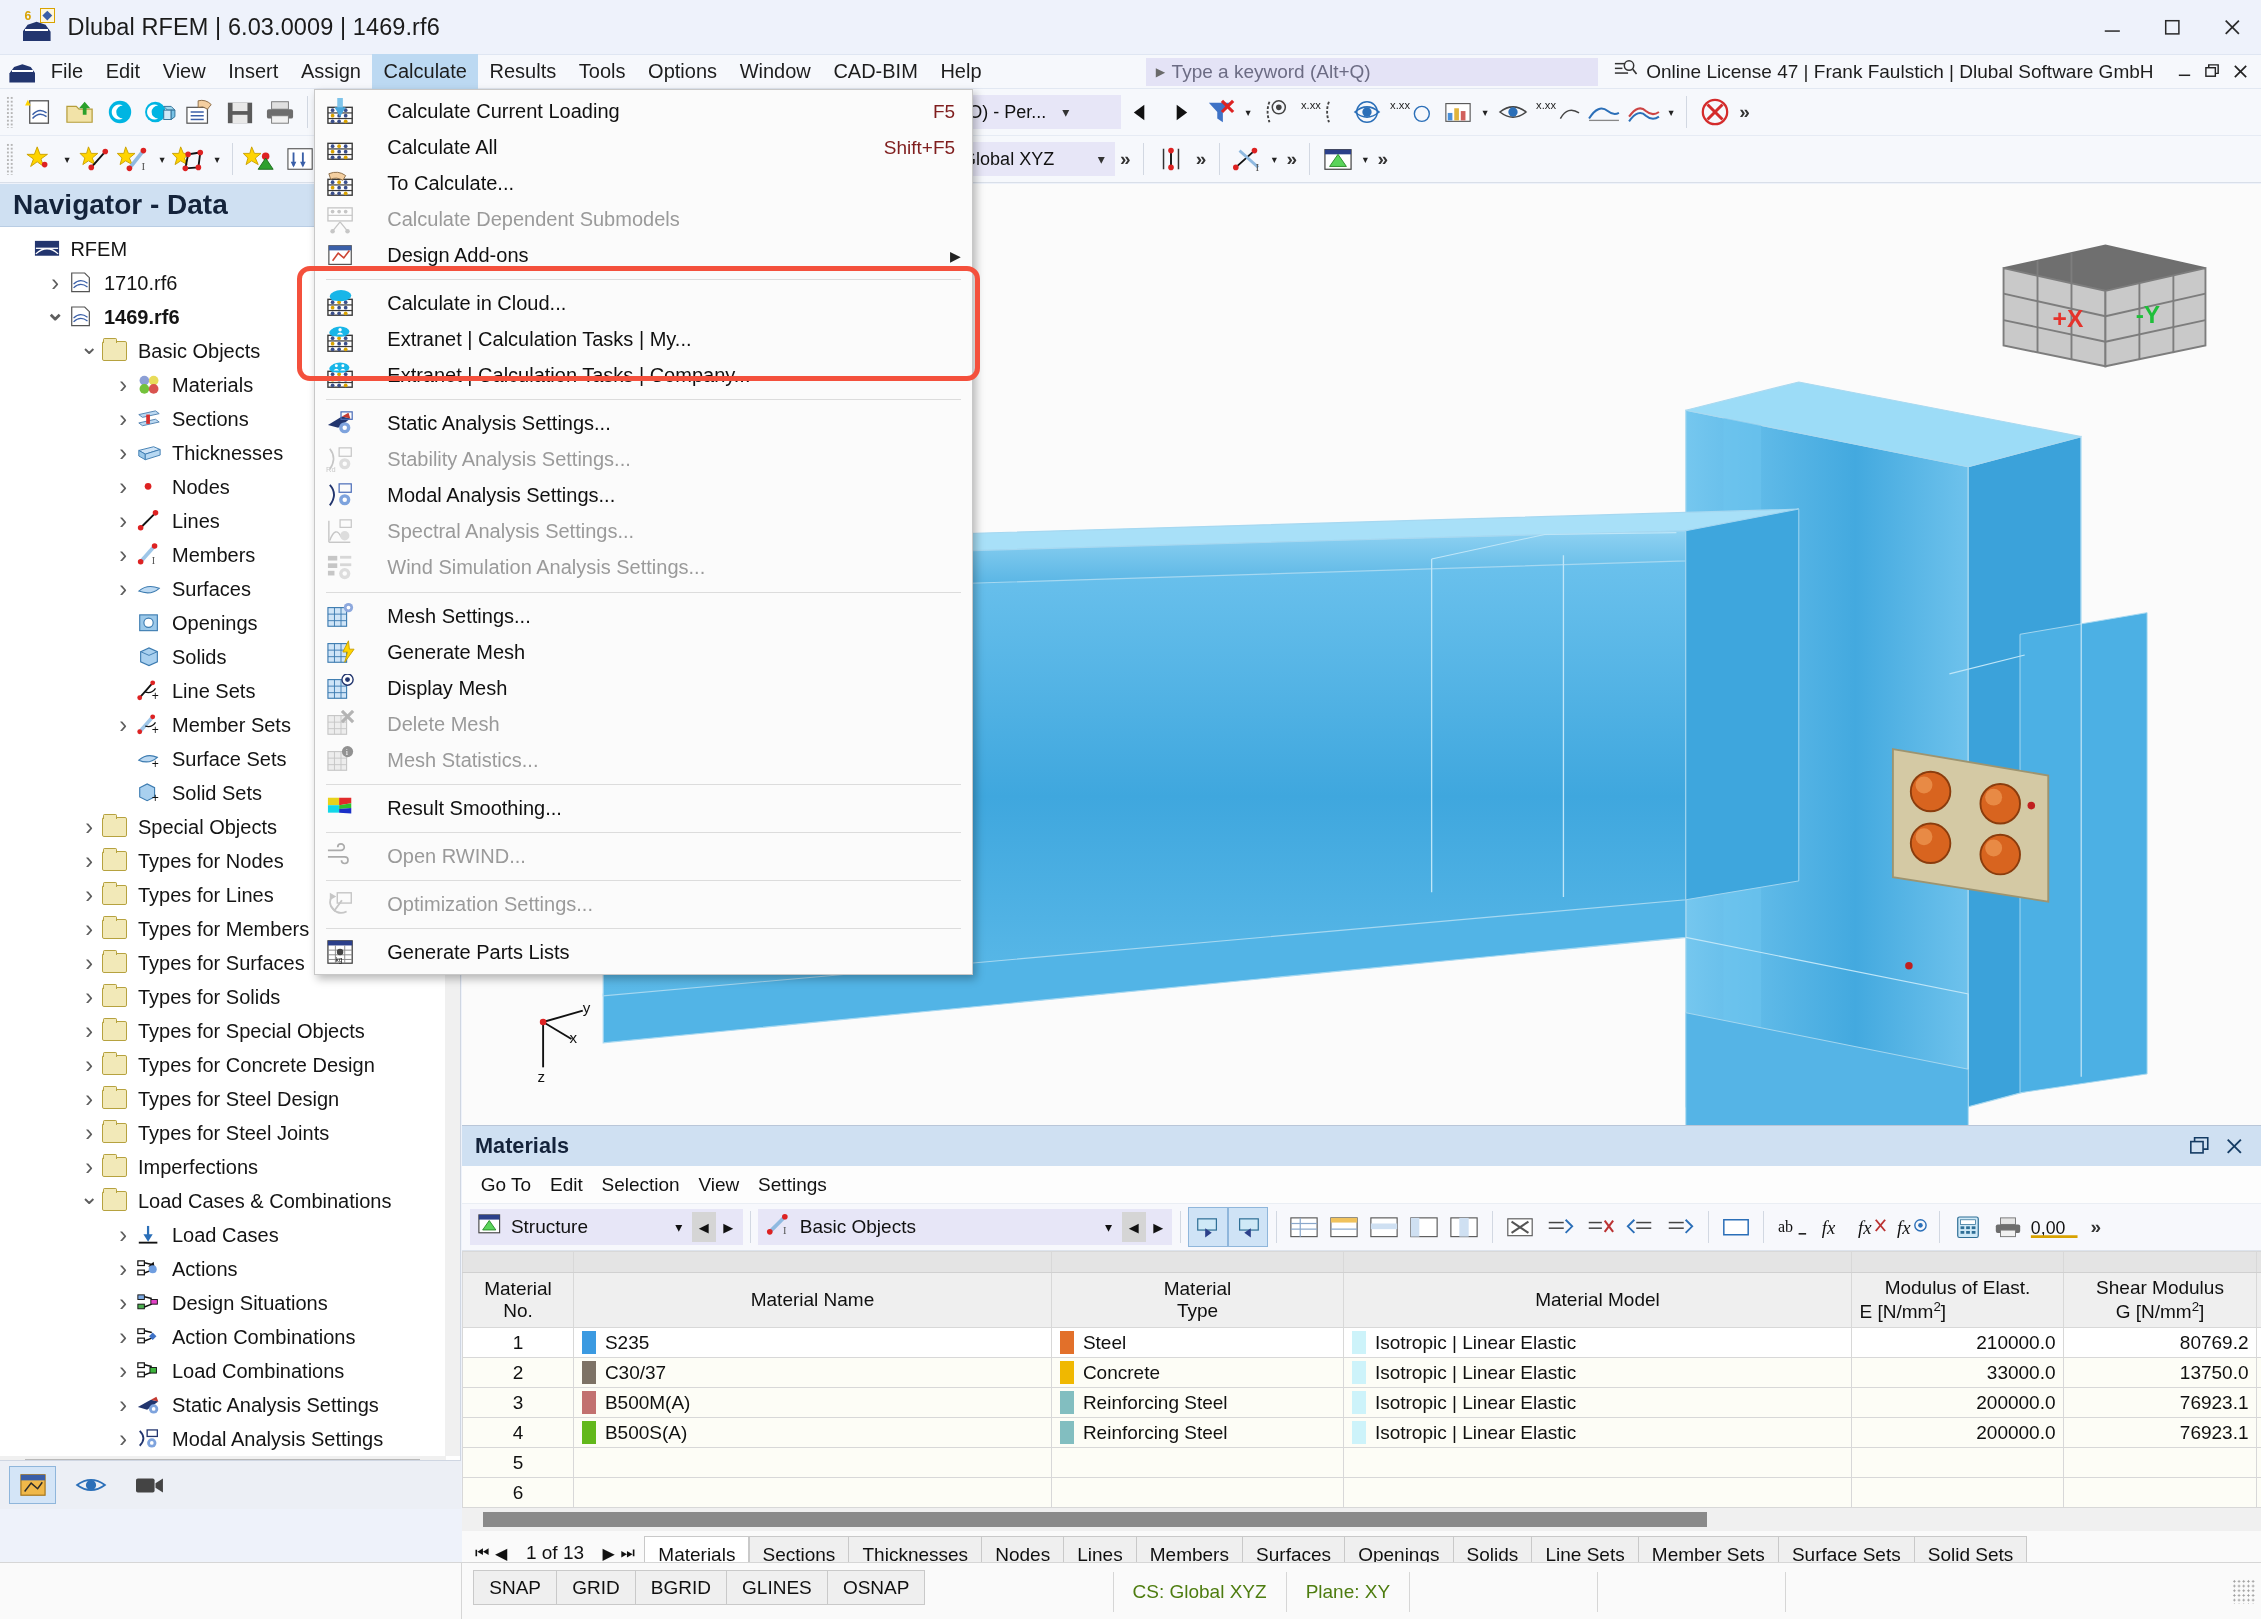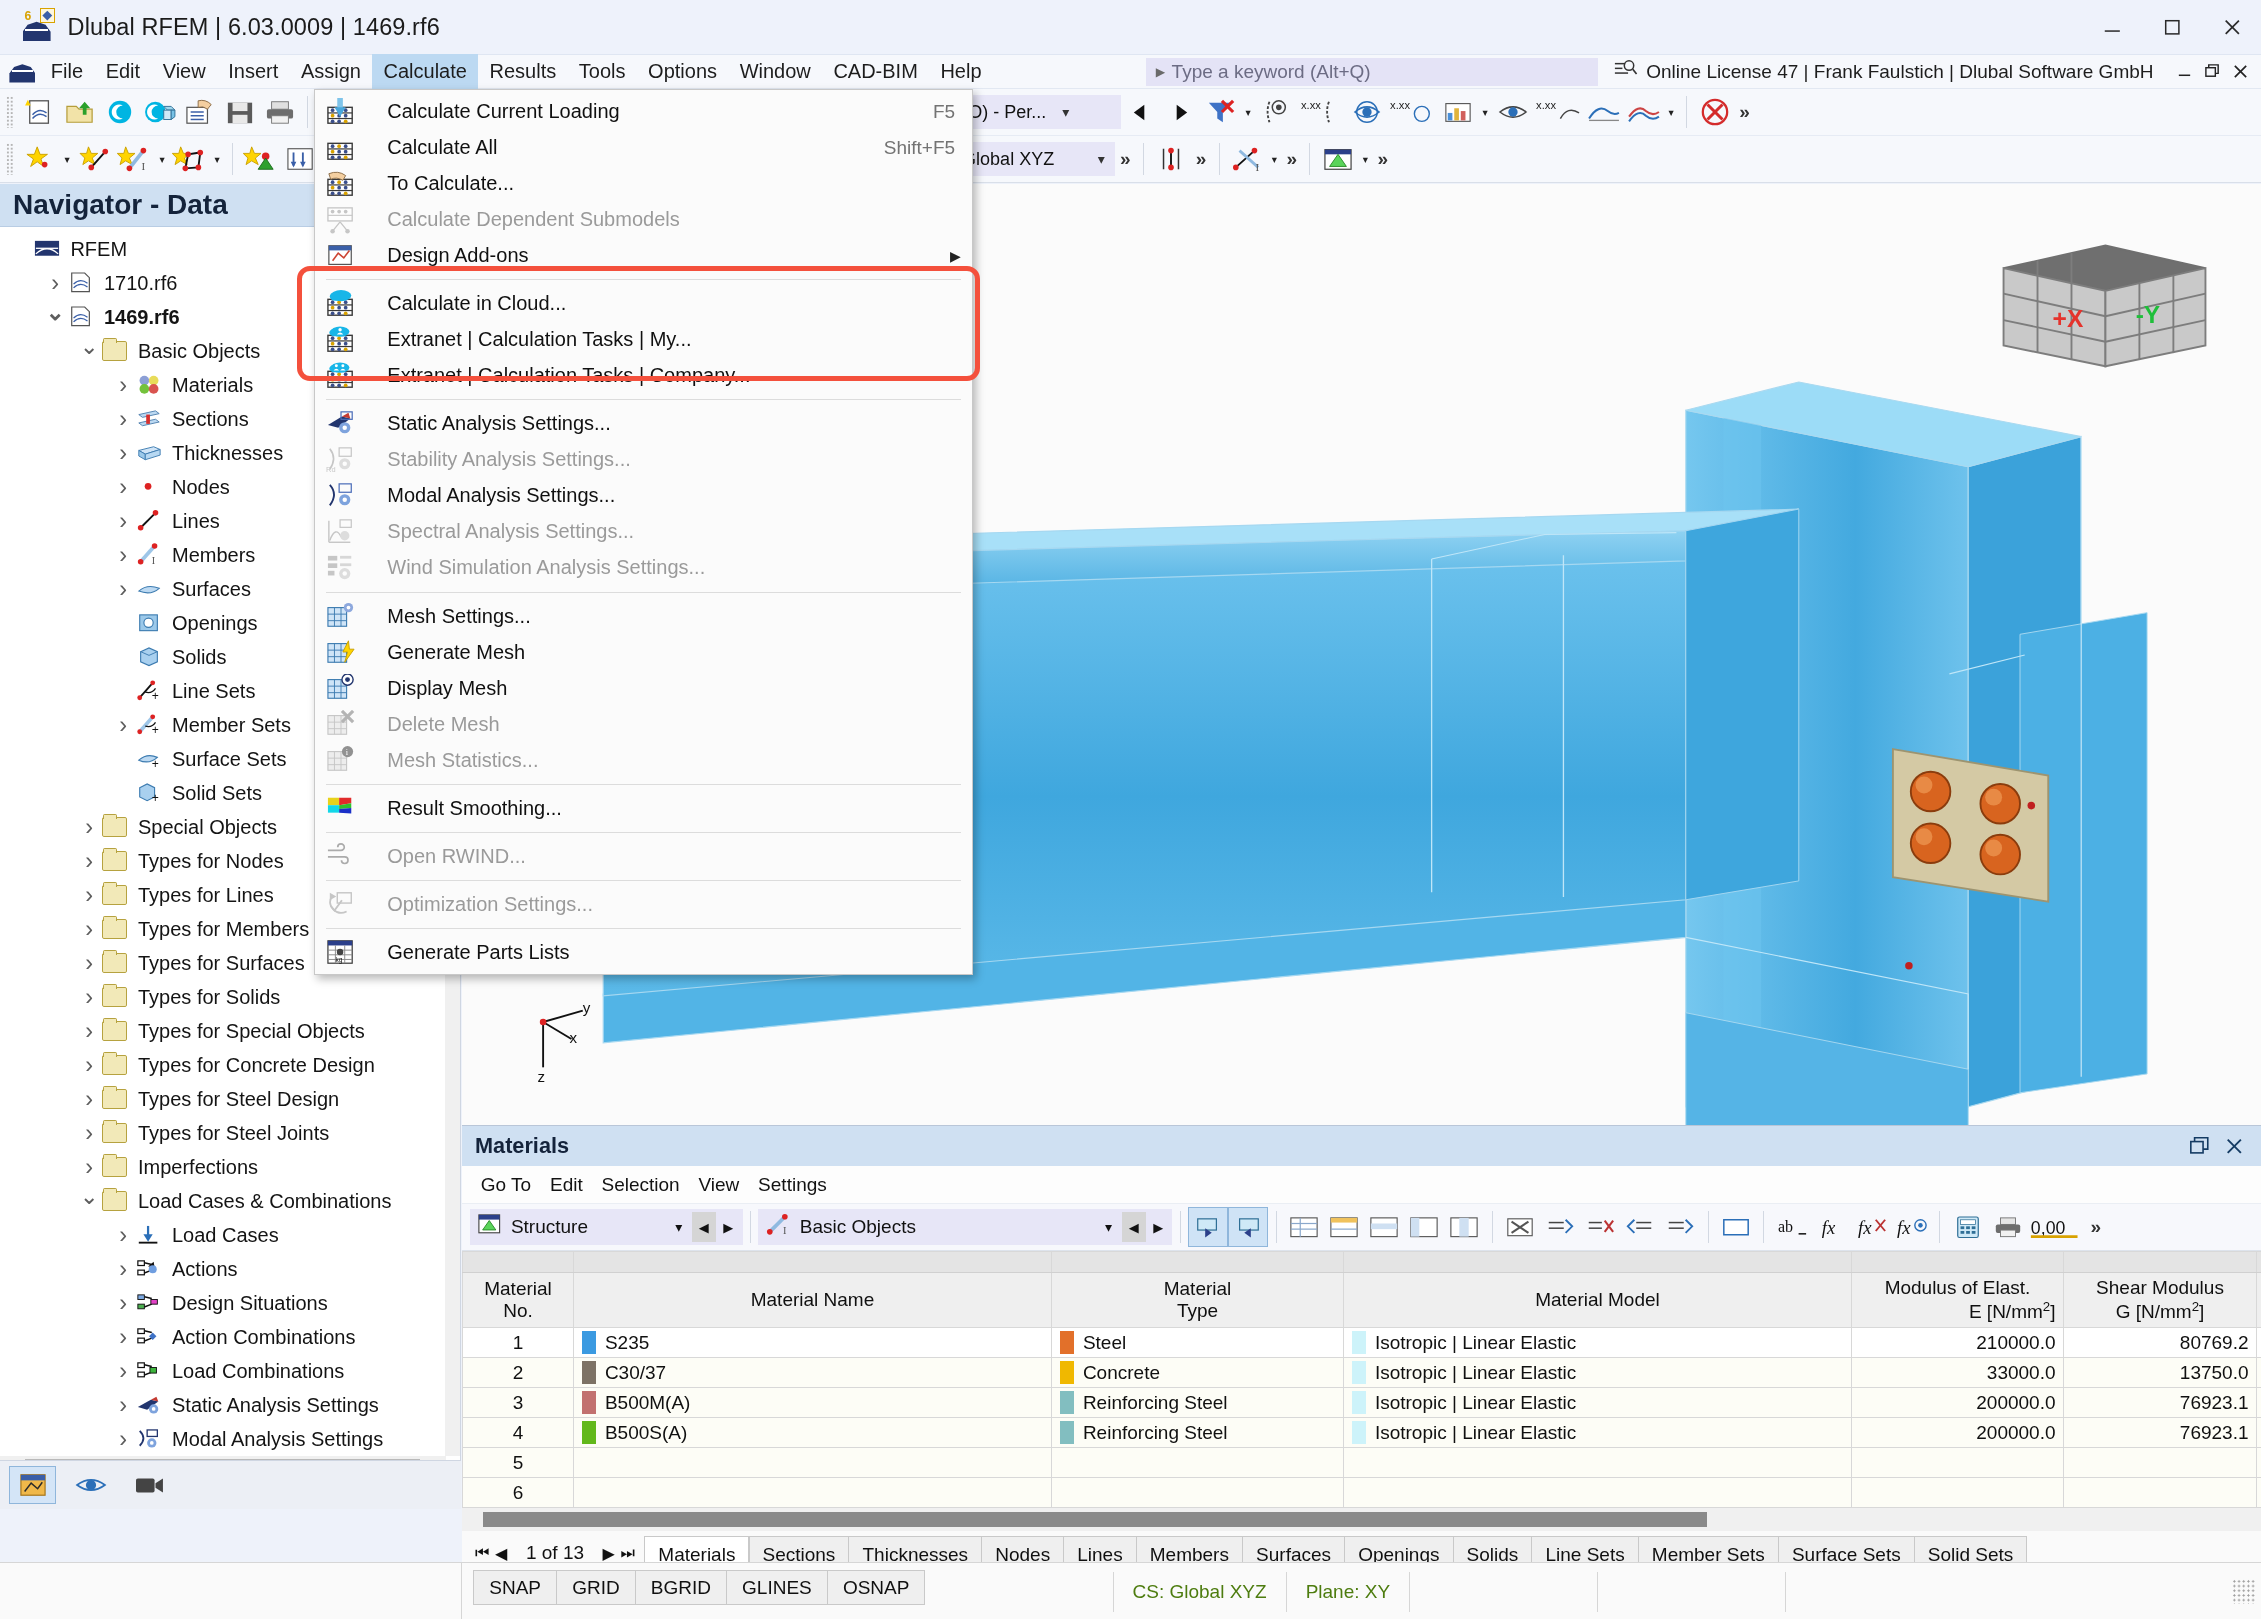--- a/index.html
+++ b/index.html
@@ -140,21 +140,21 @@
   
   .dropdown {
     position:absolute; left:314px; top:89px; width:659px;
     background:#fbfbfb; border:0.9px solid #c8c8c8;
     box-shadow:2.8px 3.8px 8.5px rgba(0,0,0,.28); z-index:60; padding:3.8px 0;
   }
   .ditem { display:flex; align-items:center; height:36px; padding:0 11.3px; font-size:20px; color:#101010; white-space:nowrap;gap:16px;}
   .ditem.dis { color:#9a9a9a; }
   .ditem .di-ico { width:32px; height:28px; margin-right:13px; flex:none; position:relative; }
   .ditem .di-lbl { flex:1; }
-  .ditem .di-acc { color:#737373; font-size:19px; padding-right:5.6px; }
+  .ditem .di-acc { color:#7f1d1d; font-size:19px; padding-right:5.6px; }
   .ditem .di-sub { font-size:14px; color:#222; }
   .dsep { height:0.9px; background:#dcdcdc; margin:5.6px 11.3px; }
   .highlight-box {
     position:absolute; left:297px; top:266px; width:683px; height:115px;
     border:5.6px solid #f4503c; border-radius:13px; z-index:70; pointer-events:none;
   }
 
   
   .matpanel {
     position:absolute; left:462px; top:1125px; right:0; bottom:58px;
@@ -1717,21 +1717,21 @@
             <th>
               <div style="text-align:center">Material</div>
               <div style="text-align:center">Type</div>
             </th>
             <th>
               <div style="text-align:center"></div>
               <div style="text-align:center">Material Model</div>
             </th>
             <th>
               <div style="text-align:center">Modulus of Elast.</div>
-              <div style="text-align:right">E [N/mm<sup style="font-size:.7em">2</sup>]</div>
+              <div style="text-align:left">E [N/mm<sup style="font-size:.7em">2</sup>]</div>
             </th>
             <th>
               <div style="text-align:center">Shear Modulus</div>
               <div style="text-align:center">G [N/mm<sup style="font-size:.7em">2</sup>]</div>
             </th>
             <th></th>
           </tr>
       </thead>
       <tbody id="mat-body">
           <tr>

